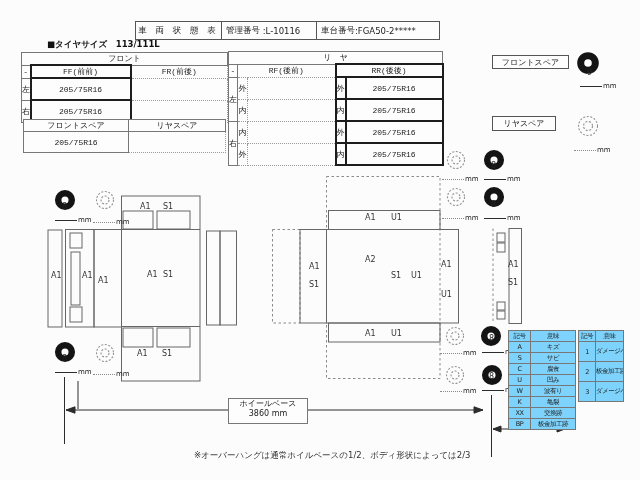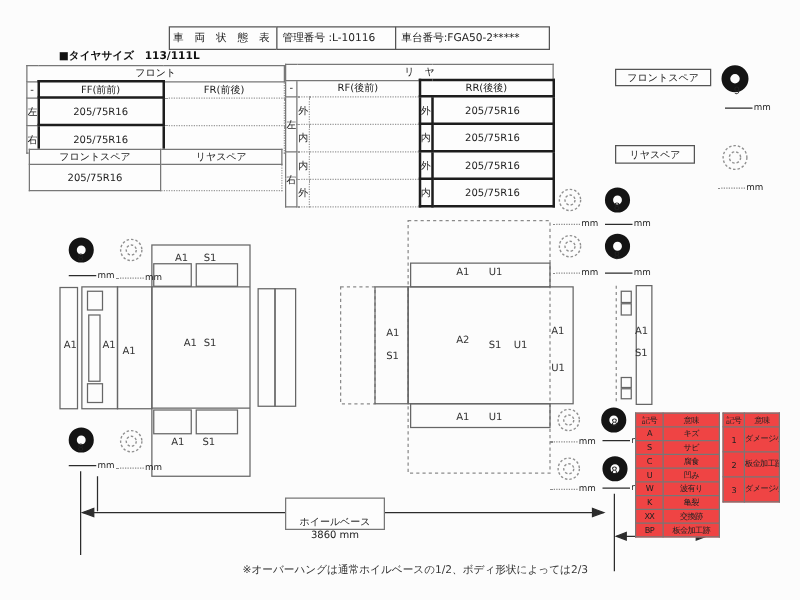--- a/index.html
+++ b/index.html
@@ -5,47 +5,47 @@
   html,body{margin:0;padding:0;background:#e9e9e9;}
   #page{position:relative;width:640px;height:480px;background:#fcfcfc;overflow:hidden;
         font-family:"DejaVu Sans","Liberation Sans",sans-serif;color:#222;}
   .abs{position:absolute;}
   
   .hbox{position:absolute;border:1px solid #555;background:#fdfdfd;display:flex;
         align-items:center;font-size:8.5px;padding:0 4px;box-sizing:border-box;white-space:nowrap;}
   .hbox.center{justify-content:center;letter-spacing:3px;}
   
   table.t{position:absolute;border-collapse:collapse;background:#fdfdfd;
-          font-size:8px;color:#222;table-layout:fixed;}
+          font-size:8px;color:#222;table-layout:fixed;font-family:Liberation Mono, monospace;}
   table.t td{border:1px solid #777;padding:0;text-align:center;overflow:hidden;
              white-space:nowrap;height:20px;}
   table.t td.hd{height:10px;font-size:8px;}
   td.thick{border:2px solid #1d1d1d !important;}
   td.dotc{border:1px dotted #9a9a9a !important;}
   td.side{font-size:8px;}
   
-  table.lg{position:absolute;border-collapse:collapse;background:#ef4444;font-size:6.5px;
+  table.lg{position:absolute;border-collapse:collapse;background:#7dd3fc;font-size:6.5px;
            table-layout:fixed;padding-left:10px;}
   table.lg td{border:1px solid #777;padding:0;text-align:center;height:10px;
               overflow:hidden;white-space:nowrap;letter-spacing:-0.5px;}
   
   .lbox{position:absolute;border:1px solid #555;background:#fdfdfd;font-size:8px;
         display:flex;align-items:center;justify-content:center;white-space:nowrap;box-sizing:border-box;}
   
   .ann{position:absolute;font-size:8px;color:#333;line-height:8px;white-space:nowrap;}
   
   .meas{position:absolute;height:12px;}
   .meas .mv{position:absolute;left:7px;top:-9px;font-size:8px;line-height:8px;}
   .meas .line{position:absolute;bottom:3px;left:0;height:1px;}
   .meas .sl{width:22px;border-bottom:1.5px solid #2c2c2c;}
   .meas .dl{width:22px;border-bottom:1.5px dotted #8a8a8a;}
   .meas .mu{position:absolute;left:23px;bottom:0;font-size:7px;line-height:7px;}
   
   .dimbox{position:absolute;border:1px solid #777;background:#fdfdfd;font-size:8px;
-          text-align:center;box-sizing:border-box;padding-top:14px;line-height:10px;}
+          text-align:center;box-sizing:border-box;padding-top:0;line-height:10px;}
   .note{position:absolute;font-size:8.5px;color:#333;white-space:nowrap;margin-left:46px;}
   .bullet-head{position:absolute;font-size:8.5px;font-weight:bold;color:#111;white-space:nowrap;}
 </style>
 </head>
 <body>
 
 <div id="page">
 
   <svg class="abs" width="640" height="480" viewBox="0 0 640 480" style="left:0;top:0;">
 
@@ -311,21 +311,21 @@
   <span class="ann" style="left:82px;top:272px;">A1</span>
   <span class="ann" style="left:98px;top:277px;">A1</span>
   <span class="ann" style="left:147px;top:271px;">A1</span>
   <span class="ann" style="left:163px;top:271px;">S1</span>
   <span class="ann" style="left:137px;top:350px;">A1</span>
   <span class="ann" style="left:162px;top:350px;">S1</span>
   <span class="ann" style="left:309px;top:263px;">A1</span>
   <span class="ann" style="left:309px;top:281px;">S1</span>
   <span class="ann" style="left:365px;top:214px;">A1</span>
   <span class="ann" style="left:391px;top:214px;">U1</span>
-  <span class="ann" style="left:365px;top:268px;">A2</span>
+  <span class="ann" style="left:365px;top:256px;">A2</span>
   <span class="ann" style="left:391px;top:272px;">S1</span>
   <span class="ann" style="left:411px;top:272px;">U1</span>
   <span class="ann" style="left:441px;top:261px;">A1</span>
   <span class="ann" style="left:441px;top:291px;">U1</span>
   <span class="ann" style="left:365px;top:330px;">A1</span>
   <span class="ann" style="left:391px;top:330px;">U1</span>
   <span class="ann" style="left:508px;top:261px;">A1</span>
   <span class="ann" style="left:508px;top:279px;">S1</span>
 
   <table class="lg" style="left:508px;top:330px;width:67px;">

